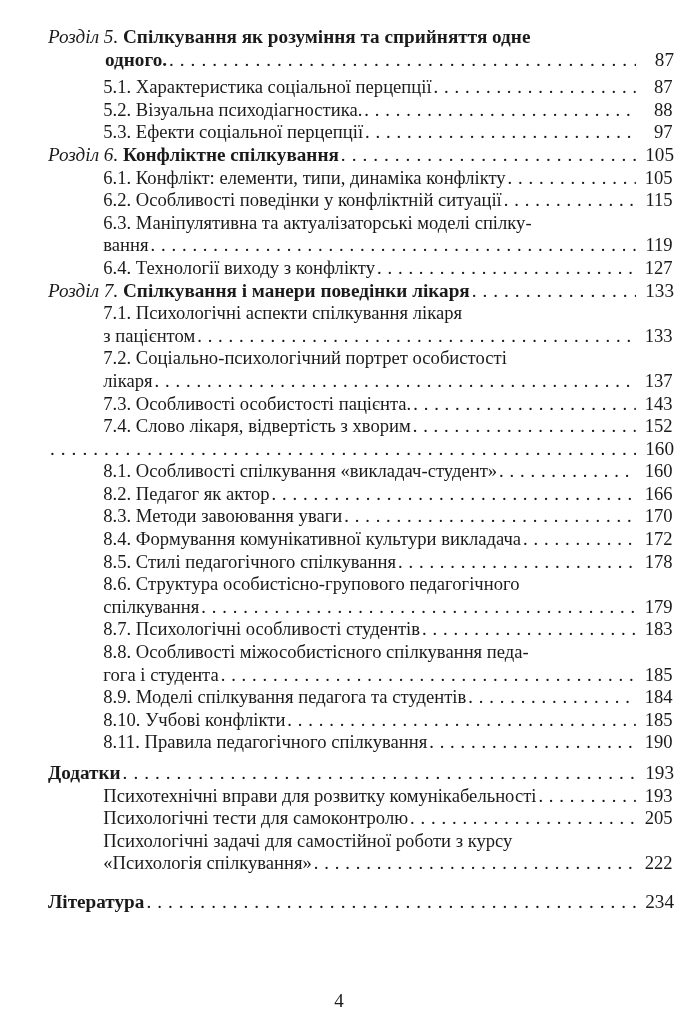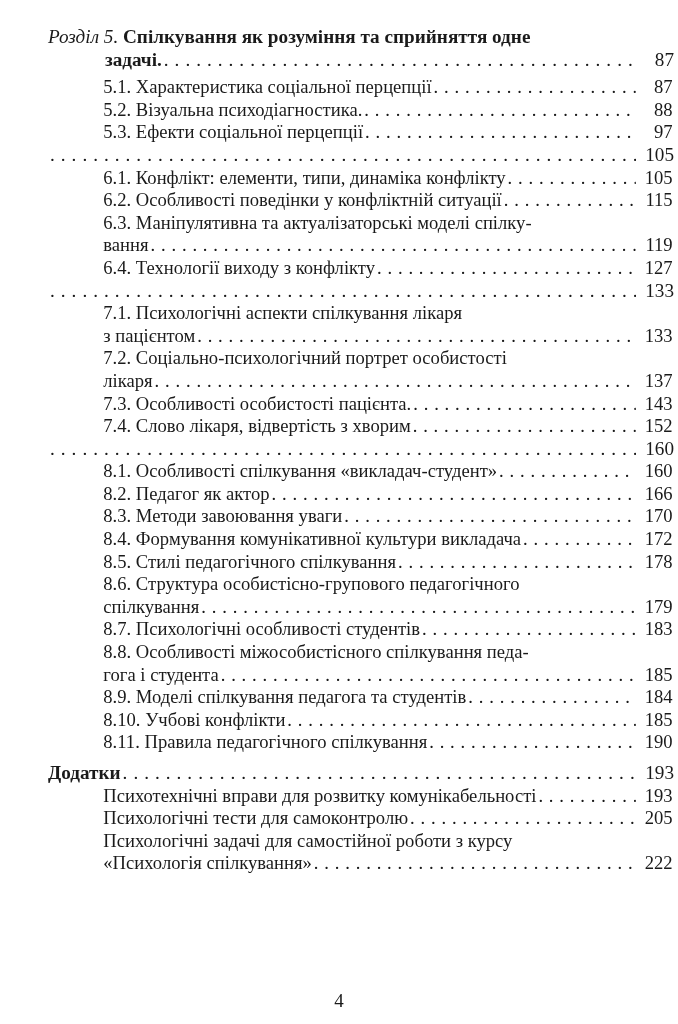--- a/index.html
+++ b/index.html
@@ -32,21 +32,21 @@
 
 <div class="page">
   <div class="toc">
 
     <div class="ch">
       <div class="line1">
         <span class="lbl">Розділ 5.</span>
         <span class="title">Спілкування як розуміння та сприйняття одне</span>
       </div>
       <div class="row cont">
-        <span class="txt title">задачі.</span>
+        <span class="txt title">одного.</span>
         <span class="lead"></span>
         <span class="pg">87</span>
       </div>
     </div>
     <div class="gap"></div>
     <div class="sub">
       <div class="row">
         <span class="txt">5.1. Характеристика соціальної перцепції</span>
         <span class="lead"></span>
         <span class="pg">87</span>
@@ -57,20 +57,21 @@
         <span class="pg">88</span>
       </div>
       <div class="row">
         <span class="txt">5.3. Ефекти соціальної перцепції</span>
         <span class="lead"></span>
         <span class="pg">97</span>
       </div>
     </div>
 
     <div class="row ch">
+      <span class="txt"><span class="lbl">Розділ 6.</span> <span class="title">Конфліктне спілкування</span></span>
       <span class="lead"></span>
       <span class="pg">105</span>
     </div>
     <div class="sub">
       <div class="row">
         <span class="txt">6.1. Конфлікт: елементи, типи, динаміка конфлікту</span>
         <span class="lead"></span>
         <span class="pg">105</span>
       </div>
       <div class="row">
@@ -85,20 +86,21 @@
         <span class="pg">119</span>
       </div>
       <div class="row">
         <span class="txt">6.4. Технології виходу з конфлікту</span>
         <span class="lead"></span>
         <span class="pg">127</span>
       </div>
     </div>
 
     <div class="row ch">
+      <span class="txt"><span class="lbl">Розділ 7.</span> <span class="title">Спілкування і манери поведінки лікаря</span></span>
       <span class="lead"></span>
       <span class="pg">133</span>
     </div>
     <div class="sub">
       <div class="line1">7.1. Психологічні аспекти спілкування лікаря</div>
       <div class="row">
         <span class="txt">з пацієнтом</span>
         <span class="lead"></span>
         <span class="pg">133</span>
       </div>
@@ -208,16 +210,21 @@
         <span class="lead"></span>
         <span class="pg">222</span>
       </div>
     </div>
 
     <div class="gap2"></div>
 
 
     <div class="gap2"></div>
 
+    <div class="row main">
+      <span class="txt">Література</span>
+      <span class="lead" style="font-weight:normal"></span>
+      <span class="pg" style="font-weight:normal">234</span>
+    </div>
   </div>
 
   <div class="pagenum">4</div>
 </div>
 
 </body></html>

